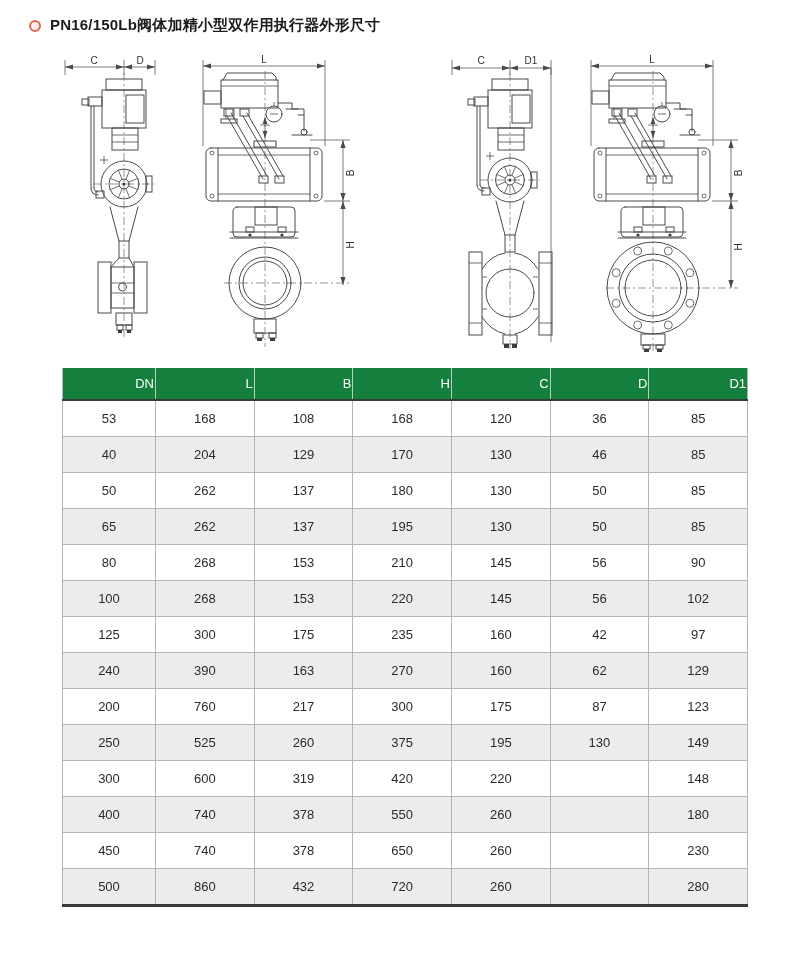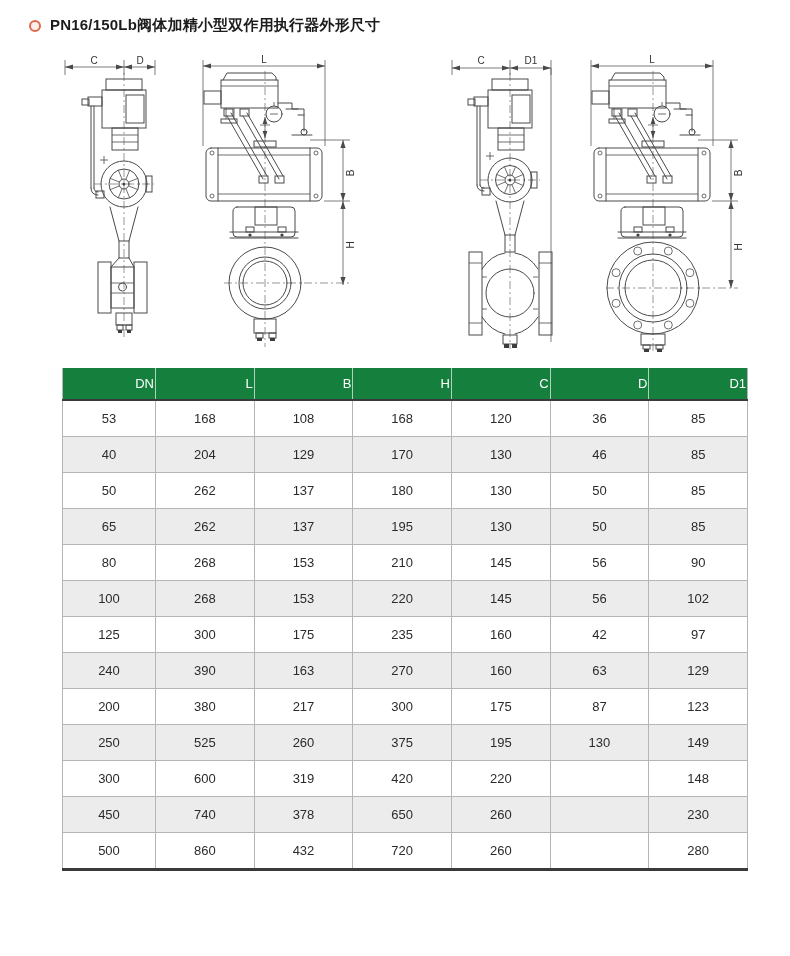--- a/index.html
+++ b/index.html
@@ -359,26 +359,26 @@
           <td>160</td>
           <td>42</td>
           <td>97</td>
         </tr>
         <tr>
           <td>240</td>
           <td>390</td>
           <td>163</td>
           <td>270</td>
           <td>160</td>
-          <td>63</td>
+          <td>62</td>
           <td>129</td>
         </tr>
         <tr>
           <td>200</td>
-          <td>380</td>
+          <td>760</td>
           <td>217</td>
           <td>300</td>
           <td>175</td>
           <td>87</td>
           <td>123</td>
         </tr>
         <tr>
           <td>250</td>
           <td>525</td>
           <td>260</td>
@@ -390,20 +390,29 @@
         <tr>
           <td>300</td>
           <td>600</td>
           <td>319</td>
           <td>420</td>
           <td>220</td>
           <td></td>
           <td>148</td>
         </tr>
         <tr>
+          <td>400</td>
+          <td>740</td>
+          <td>378</td>
+          <td>550</td>
+          <td>260</td>
+          <td></td>
+          <td>180</td>
+        </tr>
+        <tr>
           <td>450</td>
           <td>740</td>
           <td>378</td>
           <td>650</td>
           <td>260</td>
           <td></td>
           <td>230</td>
         </tr>
         <tr>
           <td>500</td>

